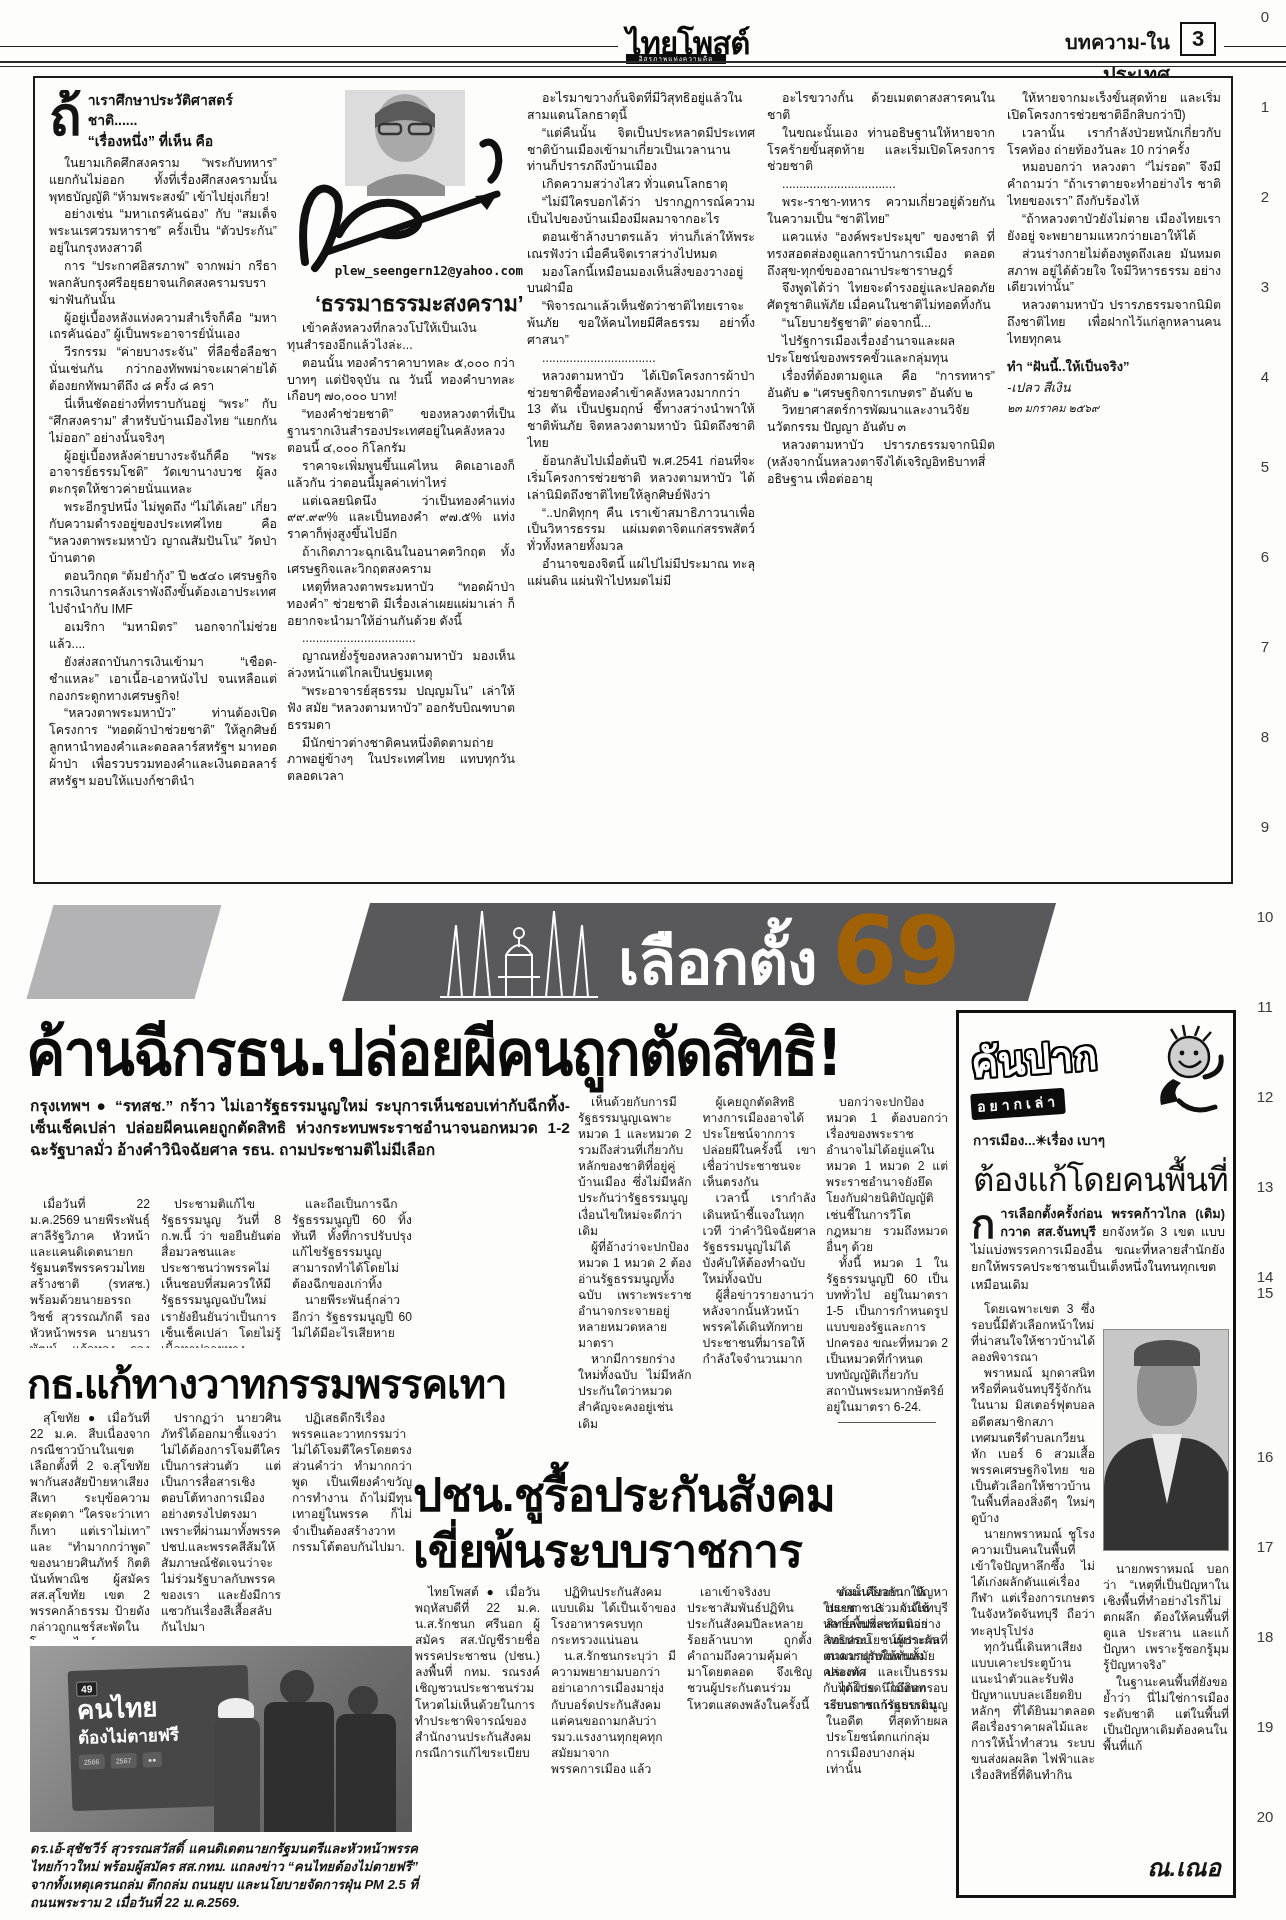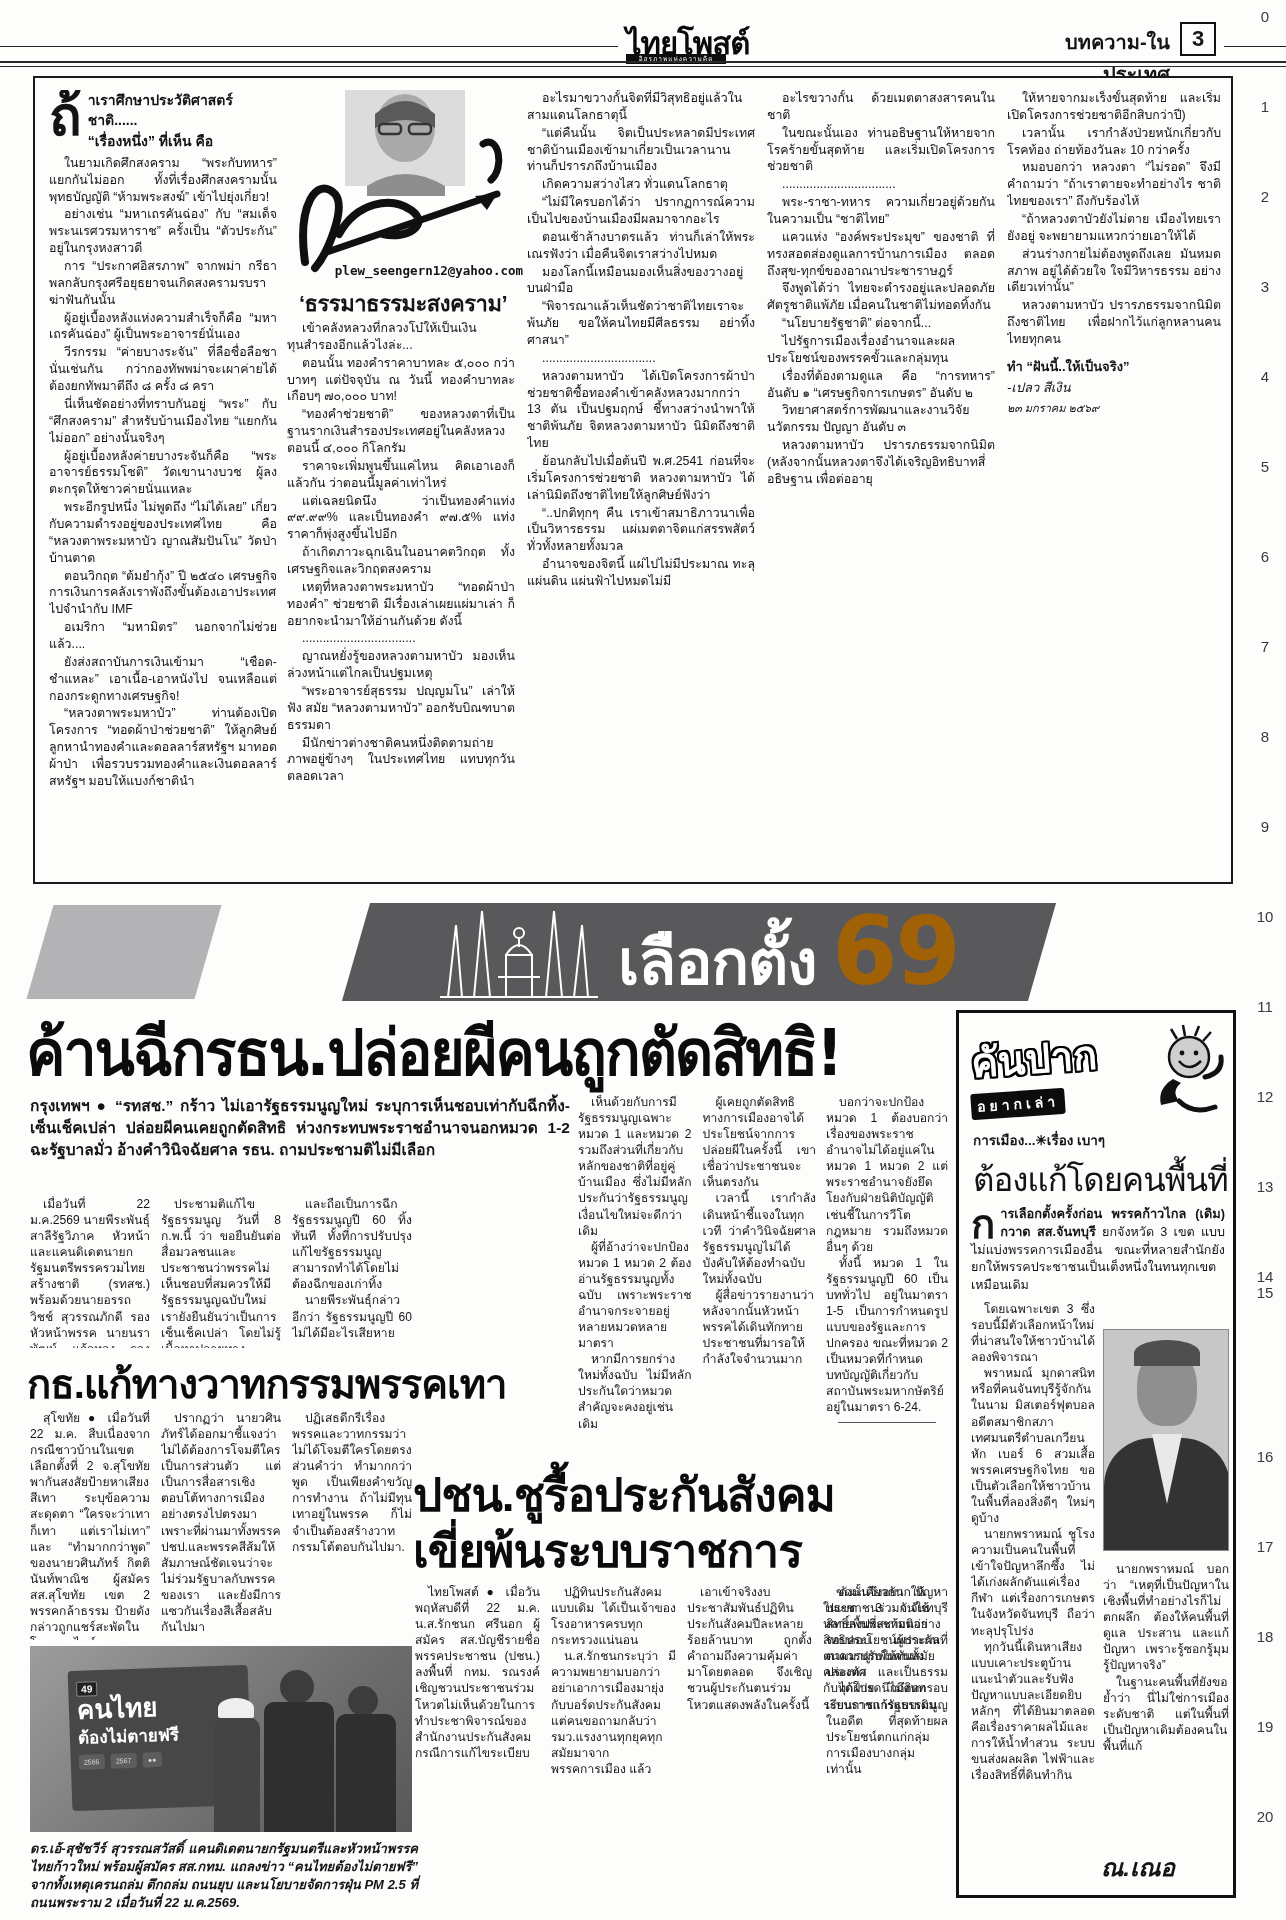--- a/index.html
+++ b/index.html
@@ -14,21 +14,21 @@
 .rule{background:#222}
 
 .logo{font-weight:900;font-size:31px;letter-spacing:-1px;color:#0a0a0a;font-family:"DejaVu Sans",sans-serif}
 .tagbar{background:#0d0d0d;color:#fff;font-size:6.5px;text-align:center;line-height:10px;letter-spacing:1px}
 .secthead{font-weight:900;font-size:20px;text-align:right}
 .pagebox{border:2px solid #111;text-align:center;font-weight:900;font-size:22px;line-height:30px}
 
 .opedbox{border:2px solid #1a1a1a;background:#fdfdfc}
 .dropcap{float:left;font-size:54px;line-height:.9;font-weight:900;margin:2px 6px 0 0}
 .opedlead{font-weight:900;font-size:14px;line-height:1.45}
-.colhead{font-weight:900;font-size:22px;text-align:center;letter-spacing:-.5px}
+.colhead{font-weight:900;font-size:22px;text-align:right;letter-spacing:-.5px}
 .email{font-family:"DejaVu Sans Mono",monospace;font-weight:bold;font-size:12.5px}
 .closing b{font-size:13px}
 .closing .sig{font-style:italic;font-weight:400;font-size:13px}
 .closing .date{font-style:italic;font-size:11px}
 
 .banner-light{background:#b3b3b5;transform:skewX(-16deg)}
 .banner-dark{background:#59595c;transform:skewX(-16deg)}
 .banner-word{color:#fff;font-weight:900;font-size:62px;letter-spacing:-1px;font-family:"DejaVu Sans",sans-serif}
 .banner-num{color:#a16207;font-weight:900;font-size:94px;letter-spacing:-2px;font-family:"DejaVu Sans",sans-serif}
 
@@ -51,21 +51,21 @@
 .portrait{background:#c7c7c7;border:1px solid #8a8a8a;position:relative;overflow:hidden}
 
 .kanbox{border:3px solid #111}
 .kp-top{font-weight:900;font-size:40px;color:#fff;transform:rotate(-4deg);display:inline-block;
  text-shadow:2px 2px 0 #000,-2px 2px 0 #000,2px -2px 0 #000,-2px -2px 0 #000,0 2px 0 #000,2px 0 0 #000,0 -2px 0 #000,-2px 0 0 #000}
 .kp-bar{background:#0c0c0c;color:#fff;font-weight:bold;font-size:14px;letter-spacing:4px;text-align:center;transform:rotate(-4deg);border-radius:3px;padding:2px 6px;display:inline-block}
 .kp-tag{font-weight:900;font-size:13.5px}
 .kp-head{font-weight:400;font-size:33px;letter-spacing:-1px;white-space:nowrap}
 .kp-intro{font-size:12.6px;line-height:1.38;text-align:justify}
 .kp-intro b{font-size:12.8px}
-.kp-sig{font-style:italic;font-weight:900;font-size:24px;}
+.kp-sig{font-style:italic;font-weight:900;font-size:24px;text-align:right}
 .kp-drop{float:left;font-size:40px;font-weight:900;line-height:.85;margin:2px 5px 0 0}
 .marginnum{position:absolute;width:30px;text-align:center;font-size:15px;color:#3a3a3a}
 </style>
 </head>
 <body>
 
 <div id="margin-nums">
     <div class="marginnum" style="left: 1250px; top: 8px;">0</div>
     <div class="marginnum" style="left: 1250px; top: 98px;">1</div>
     <div class="marginnum" style="left: 1250px; top: 188px;">2</div>

